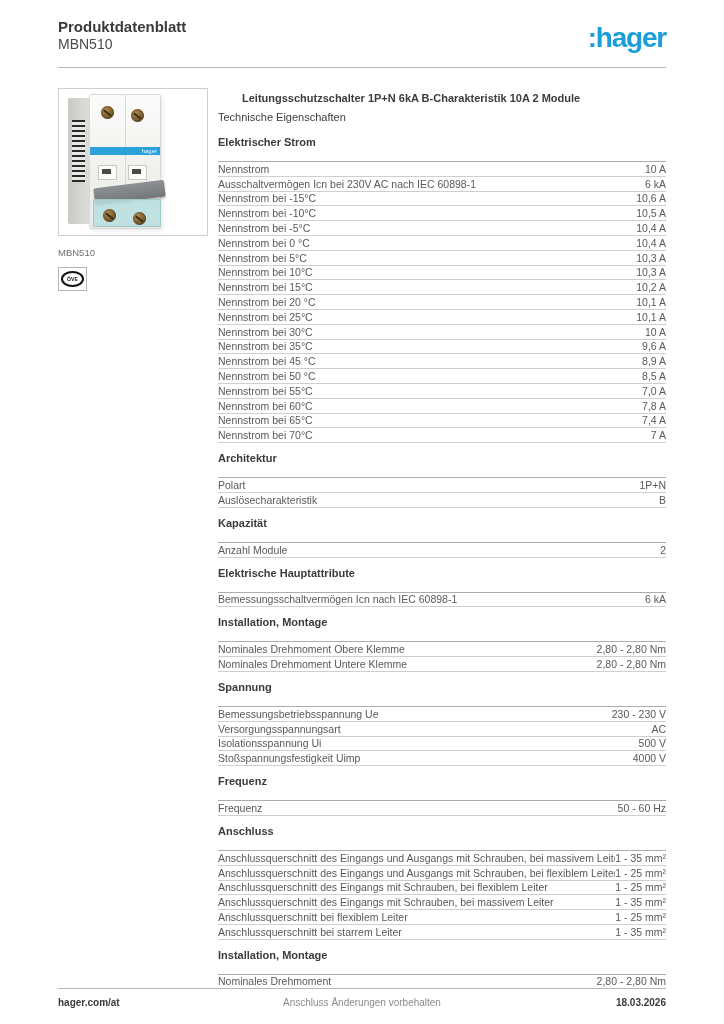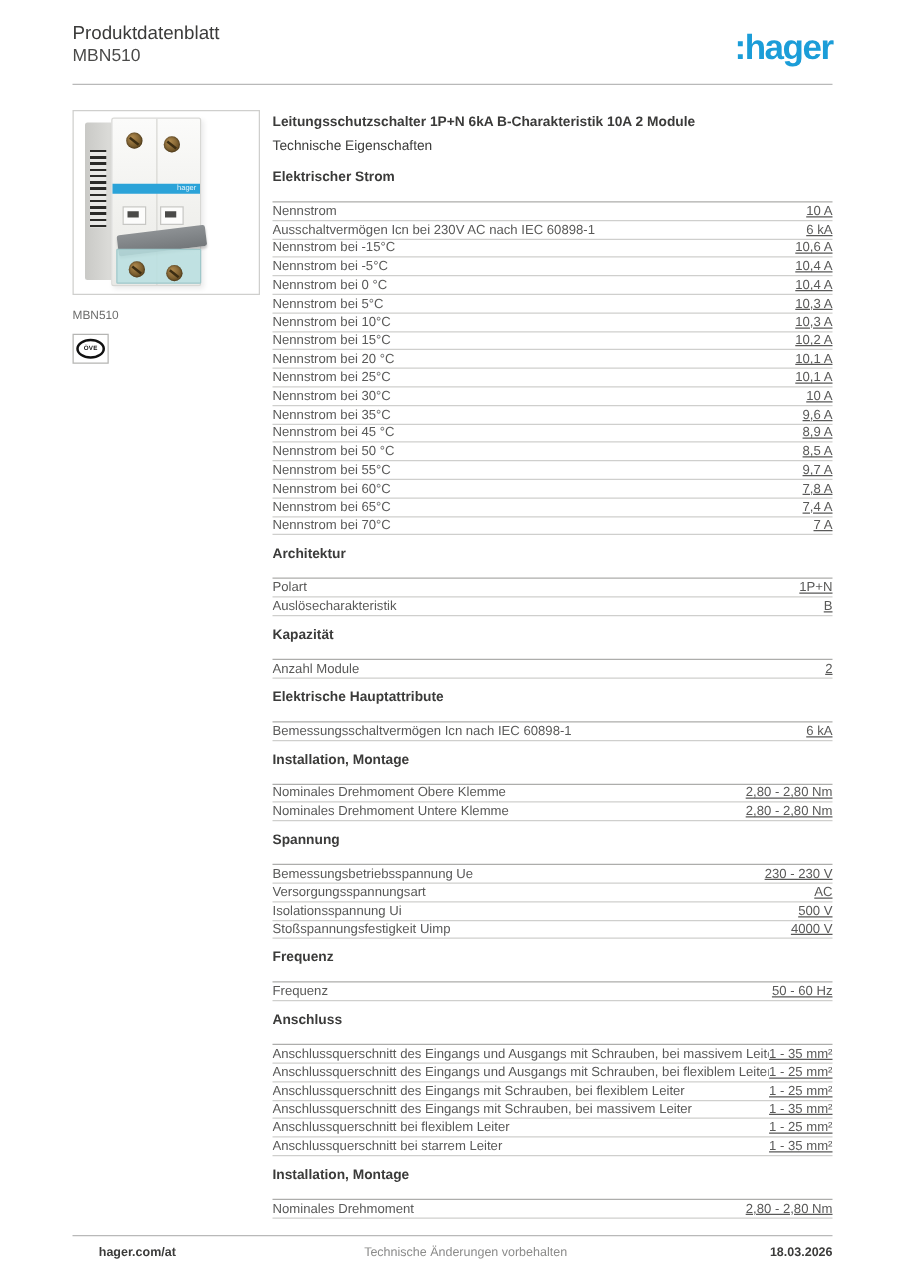--- a/index.html
+++ b/index.html
@@ -2,21 +2,21 @@
 <html><head>
 <meta charset="utf-8">
 <style>
   html,body{margin:0;padding:0;background:#ffffff;}
   body{width:724px;height:1024px;position:relative;overflow:hidden;
        font-family:"Liberation Sans", sans-serif;color:#3b3b3a;}
   .page{position:absolute;inset:0;background:#fff;}
 
   
   .header{position:absolute;left:58px;right:58px;top:18px;}
-  .header-title{font-size:15px;font-weight:normal;color:#3b3b3a;line-height:18px;}
+  .header-title{font-size:15px;font-weight:bold;color:#3b3b3a;line-height:18px;}
   .header-code{font-size:14px;color:#4a4a49;line-height:17px;}
   .brand-logo{position:absolute;right:0;top:6px;font-size:28px;font-weight:bold;
               letter-spacing:-1.2px;line-height:28px;text-align:right;}
   .header-rule{position:absolute;left:58px;right:58px;top:67px;height:1px;background:#b9b9b9;}
 
   
   .left-col{position:absolute;left:58px;top:88px;width:152px;}
   .product-frame{position:relative;width:148px;height:146px;border:1px solid #cfcfcd;background:#fff;}
   
   .mcb-side{position:absolute;left:9px;top:9px;width:21px;height:126px;
@@ -43,36 +43,36 @@
              background:rgba(184,223,224,.85);border:1px solid #9fc8ca;border-radius:1px;}
   .product-caption{margin-top:11px;font-size:9.5px;color:#6e6e6d;}
   .cert-box{margin-top:9px;width:27px;height:22px;border:1px solid #b5b5b3;background:#fff;
             display:flex;align-items:center;justify-content:center;}
   .cert-oval{width:19px;height:12px;border:2.5px solid #111;border-radius:50%;
              display:flex;align-items:center;justify-content:center;
              font-size:5px;font-weight:bold;color:#111;letter-spacing:.2px;}
 
   
   .right-col{position:absolute;left:218px;top:92px;width:448px;}
-  .product-title{font-size:11px;font-weight:bold;color:#3b3b3a;line-height:13px;}
+  .product-title{font-size:11px;font-weight:bold;color:#3b3b3a;line-height:13px;margin-left:24px;}
   .tech-title{font-size:11px;font-weight:normal;color:#3b3b3a;line-height:13px;margin-top:6px;}
   .section{margin-top:9px;}
   .section:first-of-type{margin-top:12px;}
   .section-heading{font-size:11px;font-weight:bold;color:#3b3b3a;line-height:13px;
                    padding-bottom:12px;border-bottom:1px solid #adadab;}
   .spec-row{display:flex;justify-content:space-between;align-items:baseline;
             font-size:10.5px;line-height:12px;padding:0.8px 0 1px;
             border-bottom:1px solid #cfcfcd;color:#59595followed8;}
   .spec-row{color:#595958;}
   .spec-label{flex:1 1 auto;padding-right:12px;white-space:nowrap;overflow:hidden;}
-  .spec-value{flex:0 0 auto;text-align:left;white-space:nowrap;text-decoration:underline;}
+  .spec-value{flex:0 0 auto;text-align:left;white-space:nowrap;}
 
   
   .footer-rule{position:absolute;left:58px;right:58px;top:988px;height:1px;background:#b9b9b9;}
-  .footer{position:absolute;left:58px;right:58px;top:997px;display:flex;align-items:center;margin-left:21px;}
+  .footer{position:absolute;left:58px;right:58px;top:997px;display:flex;align-items:center;}
   .footer-left{font-size:10px;font-weight:bold;color:#3b3b3a;flex:1;text-align:left;text-decoration:none;}
   .footer-center{font-size:10px;color:#8b8b8a;flex:2;text-align:center;}
   .footer-right{font-size:10px;font-weight:bold;color:#3b3b3a;flex:1;text-align:right;}
 </style>
 </head>
 <body>
 
 <div class="page">
 
   <div class="header">
@@ -120,20 +120,24 @@
   </div>
           <div class="spec-row">
     <span class="spec-label">Ausschaltvermögen Icn bei 230V AC nach IEC 60898-1</span>
     <span class="spec-value">6 kA</span>
   </div>
           <div class="spec-row">
     <span class="spec-label">Nennstrom bei -15°C</span>
     <span class="spec-value">10,6 A</span>
   </div>
           <div class="spec-row">
+    <span class="spec-label">Nennstrom bei -10°C</span>
+    <span class="spec-value">10,5 A</span>
+  </div>
+          <div class="spec-row">
     <span class="spec-label">Nennstrom bei -5°C</span>
     <span class="spec-value">10,4 A</span>
   </div>
           <div class="spec-row">
     <span class="spec-label">Nennstrom bei 0 °C</span>
     <span class="spec-value">10,4 A</span>
   </div>
           <div class="spec-row">
     <span class="spec-label">Nennstrom bei 5°C</span>
     <span class="spec-value">10,3 A</span>
@@ -165,21 +169,21 @@
           <div class="spec-row">
     <span class="spec-label">Nennstrom bei 45 °C</span>
     <span class="spec-value">8,9 A</span>
   </div>
           <div class="spec-row">
     <span class="spec-label">Nennstrom bei 50 °C</span>
     <span class="spec-value">8,5 A</span>
   </div>
           <div class="spec-row">
     <span class="spec-label">Nennstrom bei 55°C</span>
-    <span class="spec-value">9,7 A</span>
+    <span class="spec-value">7,0 A</span>
   </div>
           <div class="spec-row">
     <span class="spec-label">Nennstrom bei 60°C</span>
     <span class="spec-value">7,8 A</span>
   </div>
           <div class="spec-row">
     <span class="spec-label">Nennstrom bei 65°C</span>
     <span class="spec-value">7,4 A</span>
   </div>
           <div class="spec-row">
@@ -282,17 +286,17 @@
     <span class="spec-label">Nominales Drehmoment</span>
     <span class="spec-value">2,80 - 2,80 Nm</span>
   </div>
         </div>
       </div>
   </div>
 
   <div class="footer-rule"></div>
   <div class="footer">
     <a href="#" class="footer-left">hager.com/at</a>
-    <div class="footer-center">Technische Änderungen vorbehalten</div>
+    <div class="footer-center">Anschluss Änderungen vorbehalten</div>
     <div class="footer-right">18.03.2026</div>
   </div>
 
 </div>
 
 </body></html>

